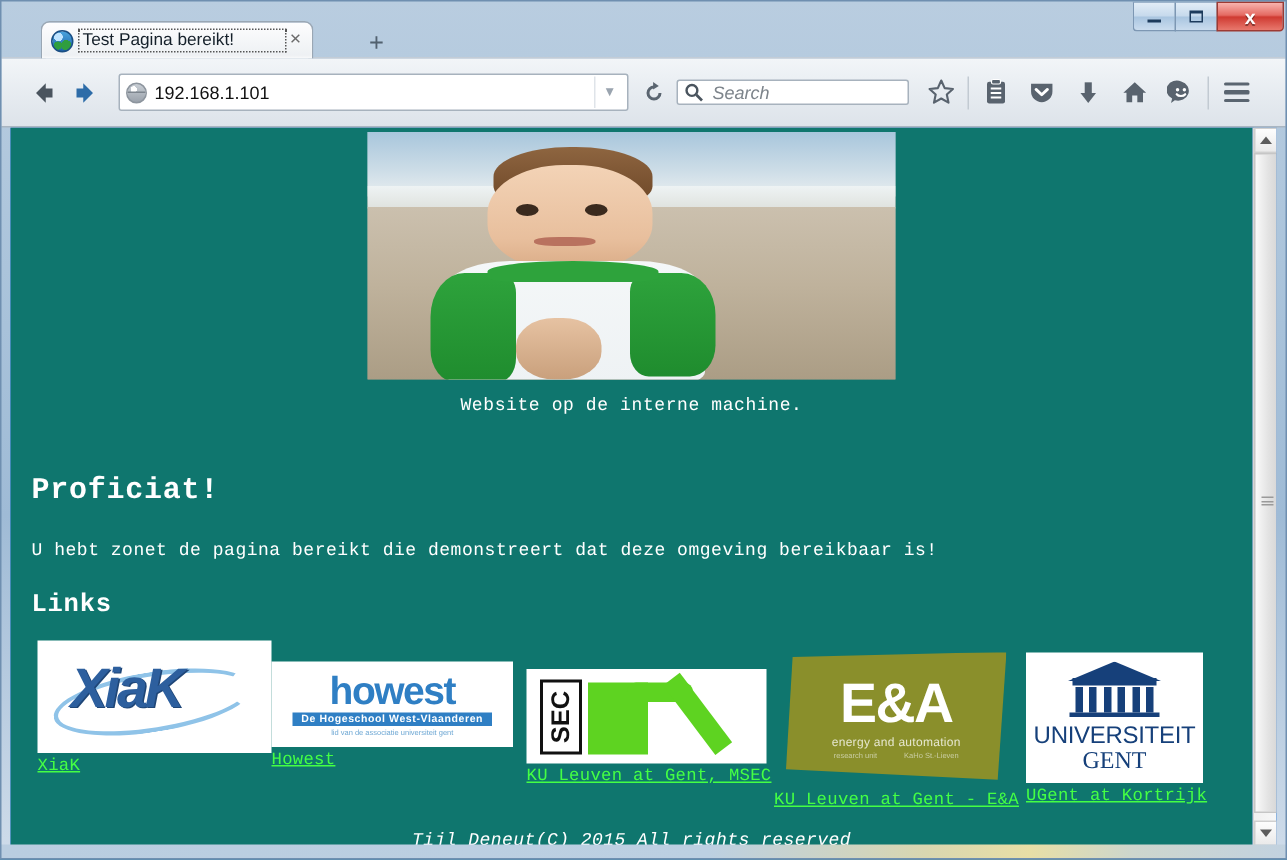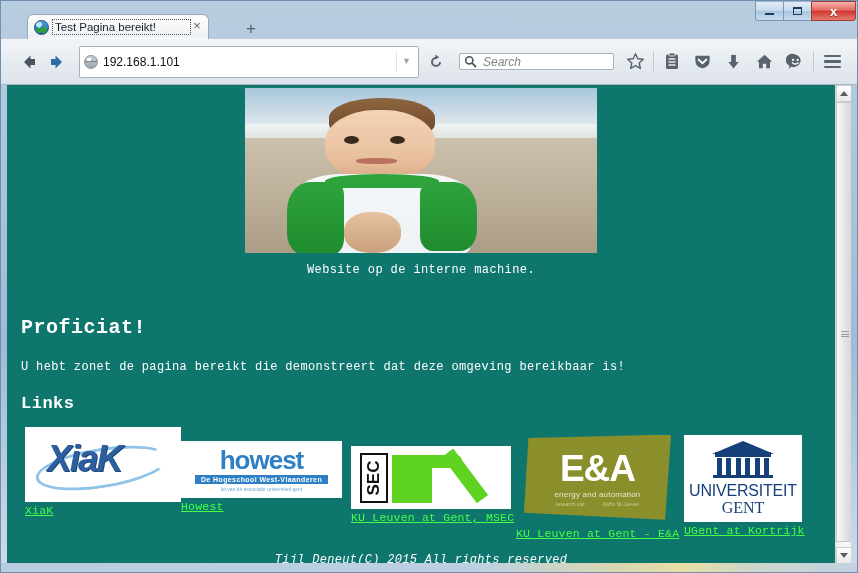--- a/index.html
+++ b/index.html
@@ -117,21 +117,21 @@
   .navbtn {
     width: 28px; height: 28px; flex: 0 0 28px;
     display: flex; align-items: center; justify-content: center;
     cursor: pointer;
   }
   .navbtn.back { margin-left: 6px; }
   .arrow-svg { display:block; }
 
   .urlbar {
     flex: 0 0 340px;
-    height: 32px; margin-left: 8px;
+    height: 25px; margin-left: 8px;
     background: #fff;
     border: 1px solid #a7b2bd;
     border-radius: 2px;
     display: flex; align-items: center;
     padding: 0 2px 0 4px;
   }
   .globe-icon {
     width: 14px; height: 14px; flex: 0 0 14px;
     border-radius: 50%;
     background:
@@ -149,21 +149,21 @@
     flex: 0 0 20px; text-align: center; color: #9aa4af; font-size: 9px;
     border-left: 1px solid #dfe4e9; line-height: 21px; height: 21px;
     cursor: pointer;
   }
   .reloadbtn {
     flex: 0 0 30px; height: 27px; margin-left: 2px;
     display: flex; align-items: center; justify-content: center;
     cursor: pointer;
   }
   .searchbar {
-    flex: 0 0 155px; height: 17px; margin-left: 8px;
+    flex: 0 0 155px; height: 17px; 
     background: #fff; border: 1px solid #a7b2bd; border-radius: 2px;
     display: flex; align-items: center; padding: 4px 4px;
   }
   .search-glyph { flex: 0 0 16px; display: flex; align-items: center; }
   .search-text {
     flex: 1 1 auto; font-size: 12px; font-style: italic; color: #7d848b; padding-left: 3px;
   }
   .toolicons { display: flex; align-items: center; margin-left: 6px; }
   .toolicon {
     width: 31px; height: 30px;

